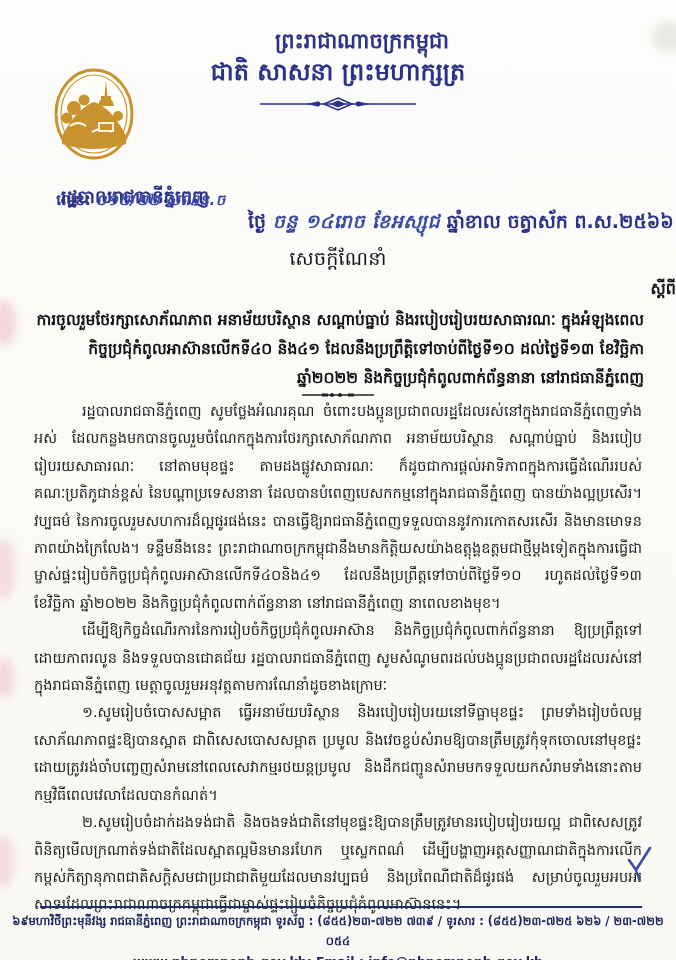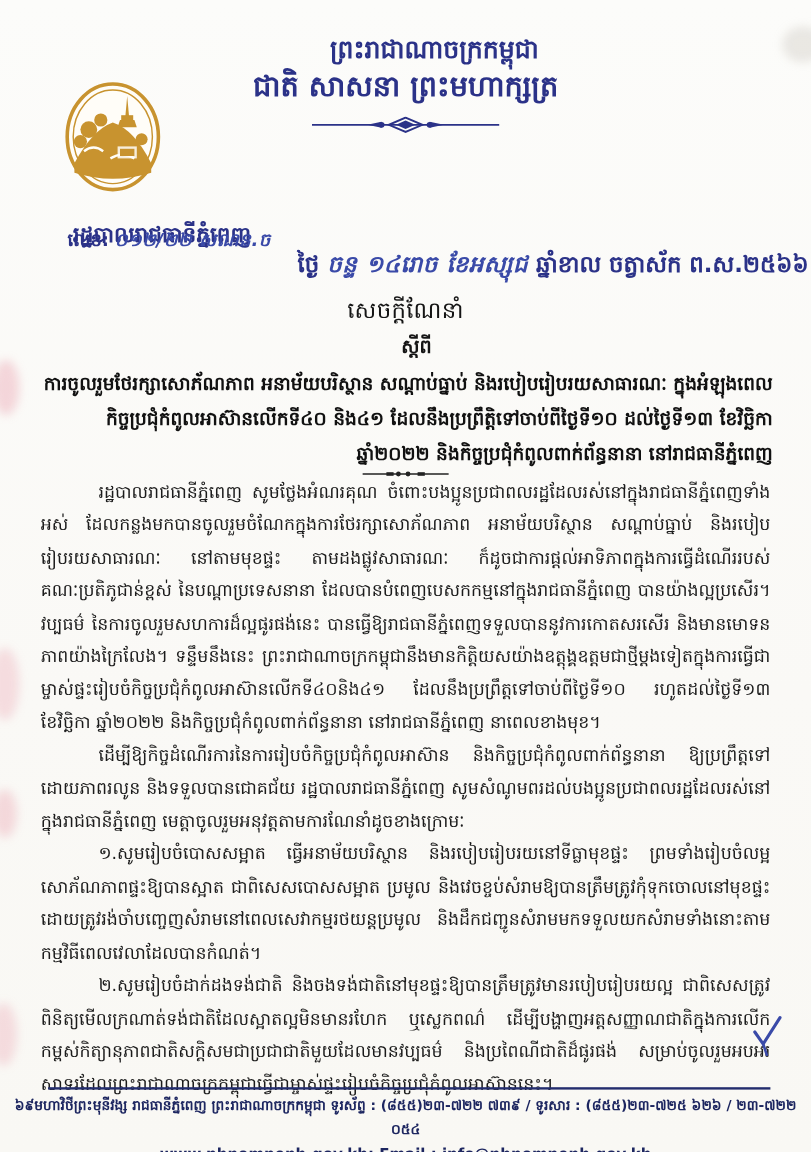--- a/index.html
+++ b/index.html
@@ -28,21 +28,21 @@
     font-size:18px;font-weight:bold;color:#2b3288;line-height:26px;margin-top:24px;}
   .ref-line{position:absolute;left:36px;top:188px;width:210px;text-align:center;font-size:15px;line-height:24px;white-space:nowrap;}
   .ref-line .lbl{color:#2b3288;font-weight:bold;}
 
   .dateblock{position:absolute;right:28px;top:168px;width:400px;text-align:center;
     font-size:19px;color:#2b3288;line-height:27px;font-weight:600;margin-top:40px;}
   .dateblock .row{white-space:nowrap;}
 
   .doc-type{position:absolute;left:0;right:0;top:246px;text-align:center;
     font-size:19px;font-weight:normal;color:#151515;letter-spacing:.3px;}
-  .regarding{position:absolute;left:18px;right:0;top:278px;text-align:center;
+  .regarding{position:absolute;left:18px;right:0;top:278px;text-align:right;
     font-size:16px;font-weight:bold;color:#151515;}
   .subject{position:absolute;left:32px;right:32px;top:306px;text-align:right;
     font-size:15.5px;font-weight:bold;color:#111;line-height:29px;}
   .sub-divider{position:absolute;left:50%;transform:translateX(-50%);top:384px;}
 
   .bodytext{position:absolute;left:34px;right:34px;top:398px;
     font-size:14.5px;color:#1b1b1b;line-height:27.4px;text-align:justify;}
   .bodytext p{margin:0;text-indent:48px;}
   .sig-mark{position:absolute;right:22px;top:846px;}
 

